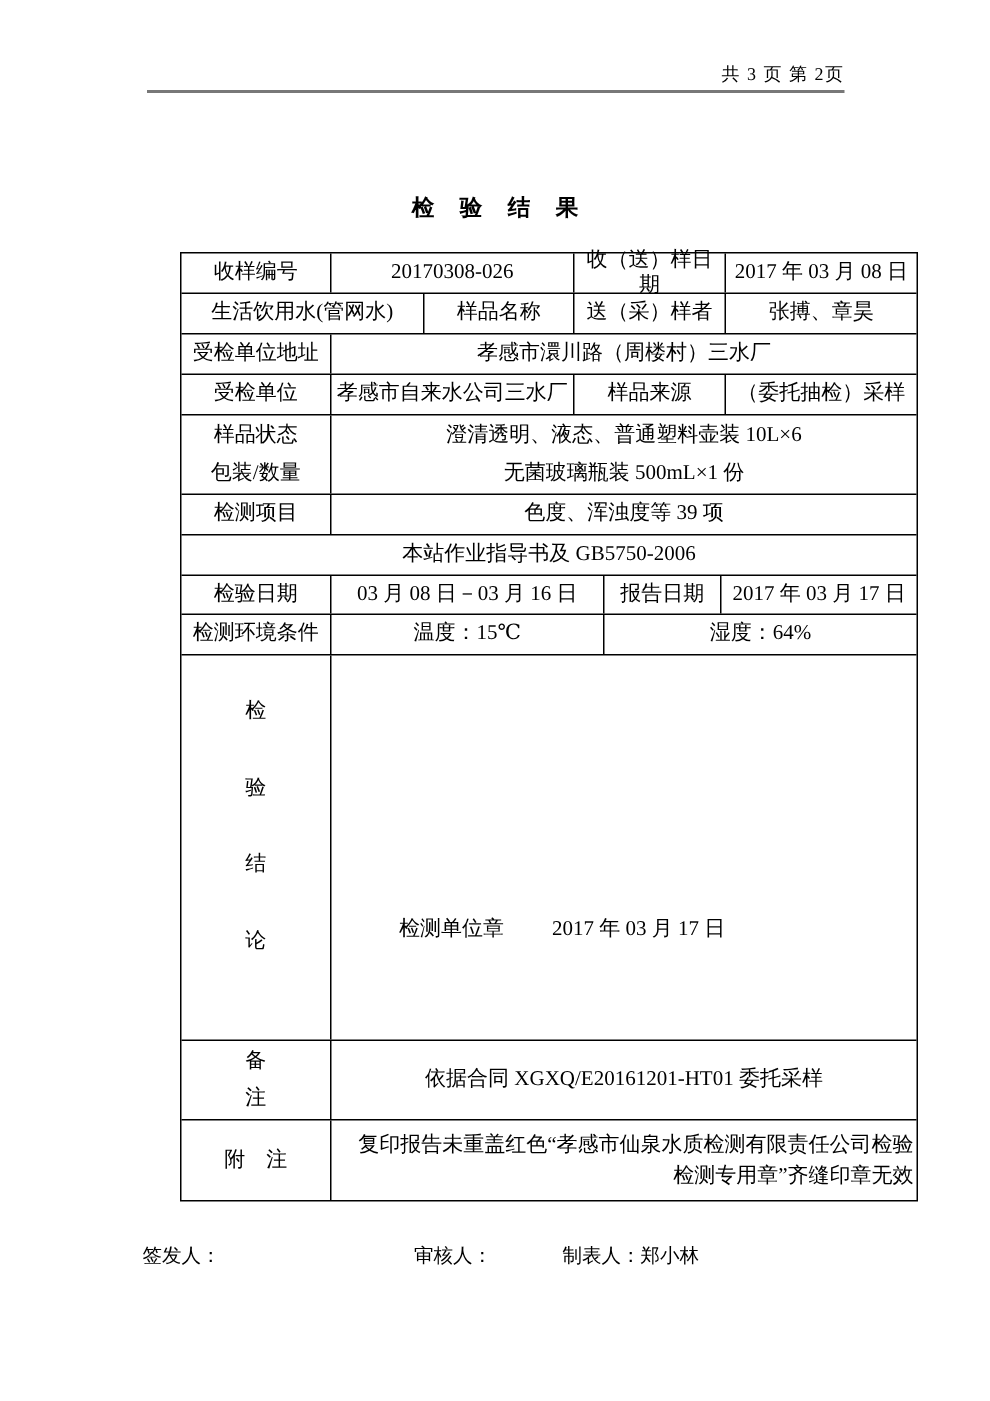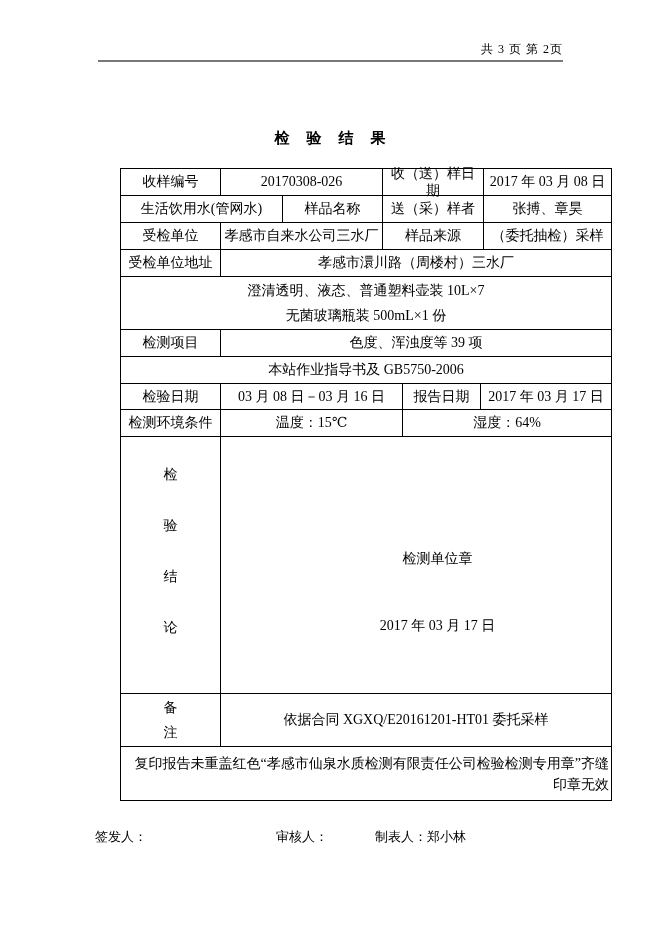--- a/index.html
+++ b/index.html
@@ -49,22 +49,22 @@
   .h27{height:27px;}
   .h26{height:26px;}
   .h53{height:53px;}
   .two-line{flex-direction:column;justify-content:center;line-height:25px;}
   .row-conclusion{height:257px;}
   .conclusion-label{
     flex-direction:column;justify-content:flex-start;
     padding-top:26px;gap:27px;line-height:24px;
   }
   .conclusion-body{
-    flex-direction:column;align-items:center;justify-content:flex-start;
-    padding-top:110px;padding-left:45px;gap:43px;line-height:24px;
+    flex-direction:row;align-items:center;justify-content:flex-start;
+    padding-top:110px;padding-left:45px;gap:32px;line-height:24px;
   }
   .note-body{
     justify-content:flex-start;text-align:right;
     padding:3px 2px 3px 9px;line-height:21px;
   }
   .footer{position:absolute;top:828px;left:0;width:660px;height:24px;font-size:13px;}
   .sig{position:absolute;top:0;}
   .sig-issuer{left:95px;}
   .sig-reviewer{left:232px;margin-left:44px;}
   .sig-preparer{left:375px;}
@@ -89,34 +89,38 @@
     </div>
 
     <div class="trow h27">
       <div class="cell w2a">生活饮用水(管网水)</div>
       <div class="cell w-label">样品名称</div>
       <div class="cell w3a">送（采）样者</div>
       <div class="cell">张搏、章昊</div>
     </div>
 
     <div class="trow h27">
+      <div class="cell w-label">受检单位地址</div>
+      <div class="cell">孝感市澴川路（周楼村）三水厂</div>
+    </div>
+
+    <div class="trow h27">
       <div class="cell w-label">受检单位</div>
       <div class="cell w2a">孝感市自来水公司三水厂</div>
       <div class="cell w3a">样品来源</div>
       <div class="cell">（委托抽检）采样</div>
     </div>
 
-    <div class="trow h27">
-      <div class="cell w-label">受检单位地址</div>
-      <div class="cell">孝感市澴川路（周楼村）三水厂</div>
-    </div>
-
     <div class="trow h53">
+      <div class="cell w-label two-line">
+        <span>样品状态</span>
+        <span>包装/数量</span>
+      </div>
       <div class="cell two-line">
-        <span>澄清透明、液态、普通塑料壶装 10L×7</span>
+        <span>澄清透明、液态、普通塑料壶装 10L×6</span>
         <span>无菌玻璃瓶装 500mL×1 份</span>
       </div>
     </div>
 
     <div class="trow h27">
       <div class="cell w-label">检测项目</div>
       <div class="cell">色度、浑浊度等 39 项</div>
     </div>
 
     <div class="trow h27">
@@ -151,20 +155,21 @@
 
     <div class="trow h53">
       <div class="cell w-label two-line">
         <span>备</span>
         <span>注</span>
       </div>
       <div class="cell">依据合同 XGXQ/E20161201-HT01 委托采样</div>
     </div>
 
     <div class="trow h53">
+      <div class="cell w-label">附　注</div>
       <div class="cell note-body">复印报告未重盖红色“孝感市仙泉水质检测有限责任公司检验检测专用章”齐缝印章无效</div>
     </div>
 
   </div>
 
   <div class="footer">
     <span class="sig sig-issuer">签发人：</span>
     <span class="sig sig-reviewer">审核人：</span>
     <span class="sig sig-preparer">制表人：郑小林</span>
   </div>

